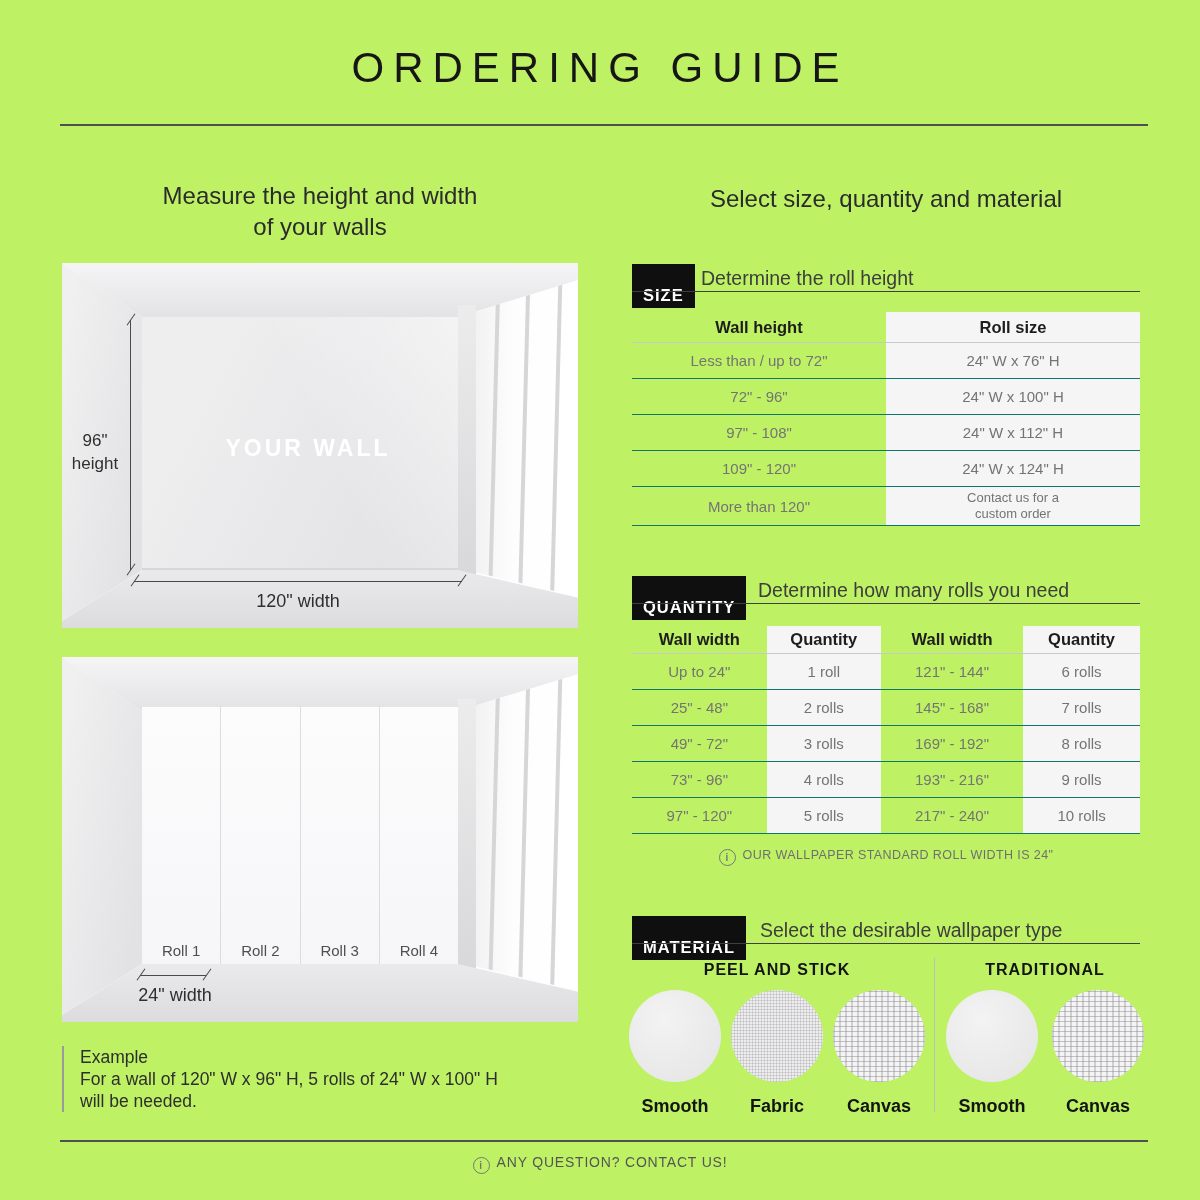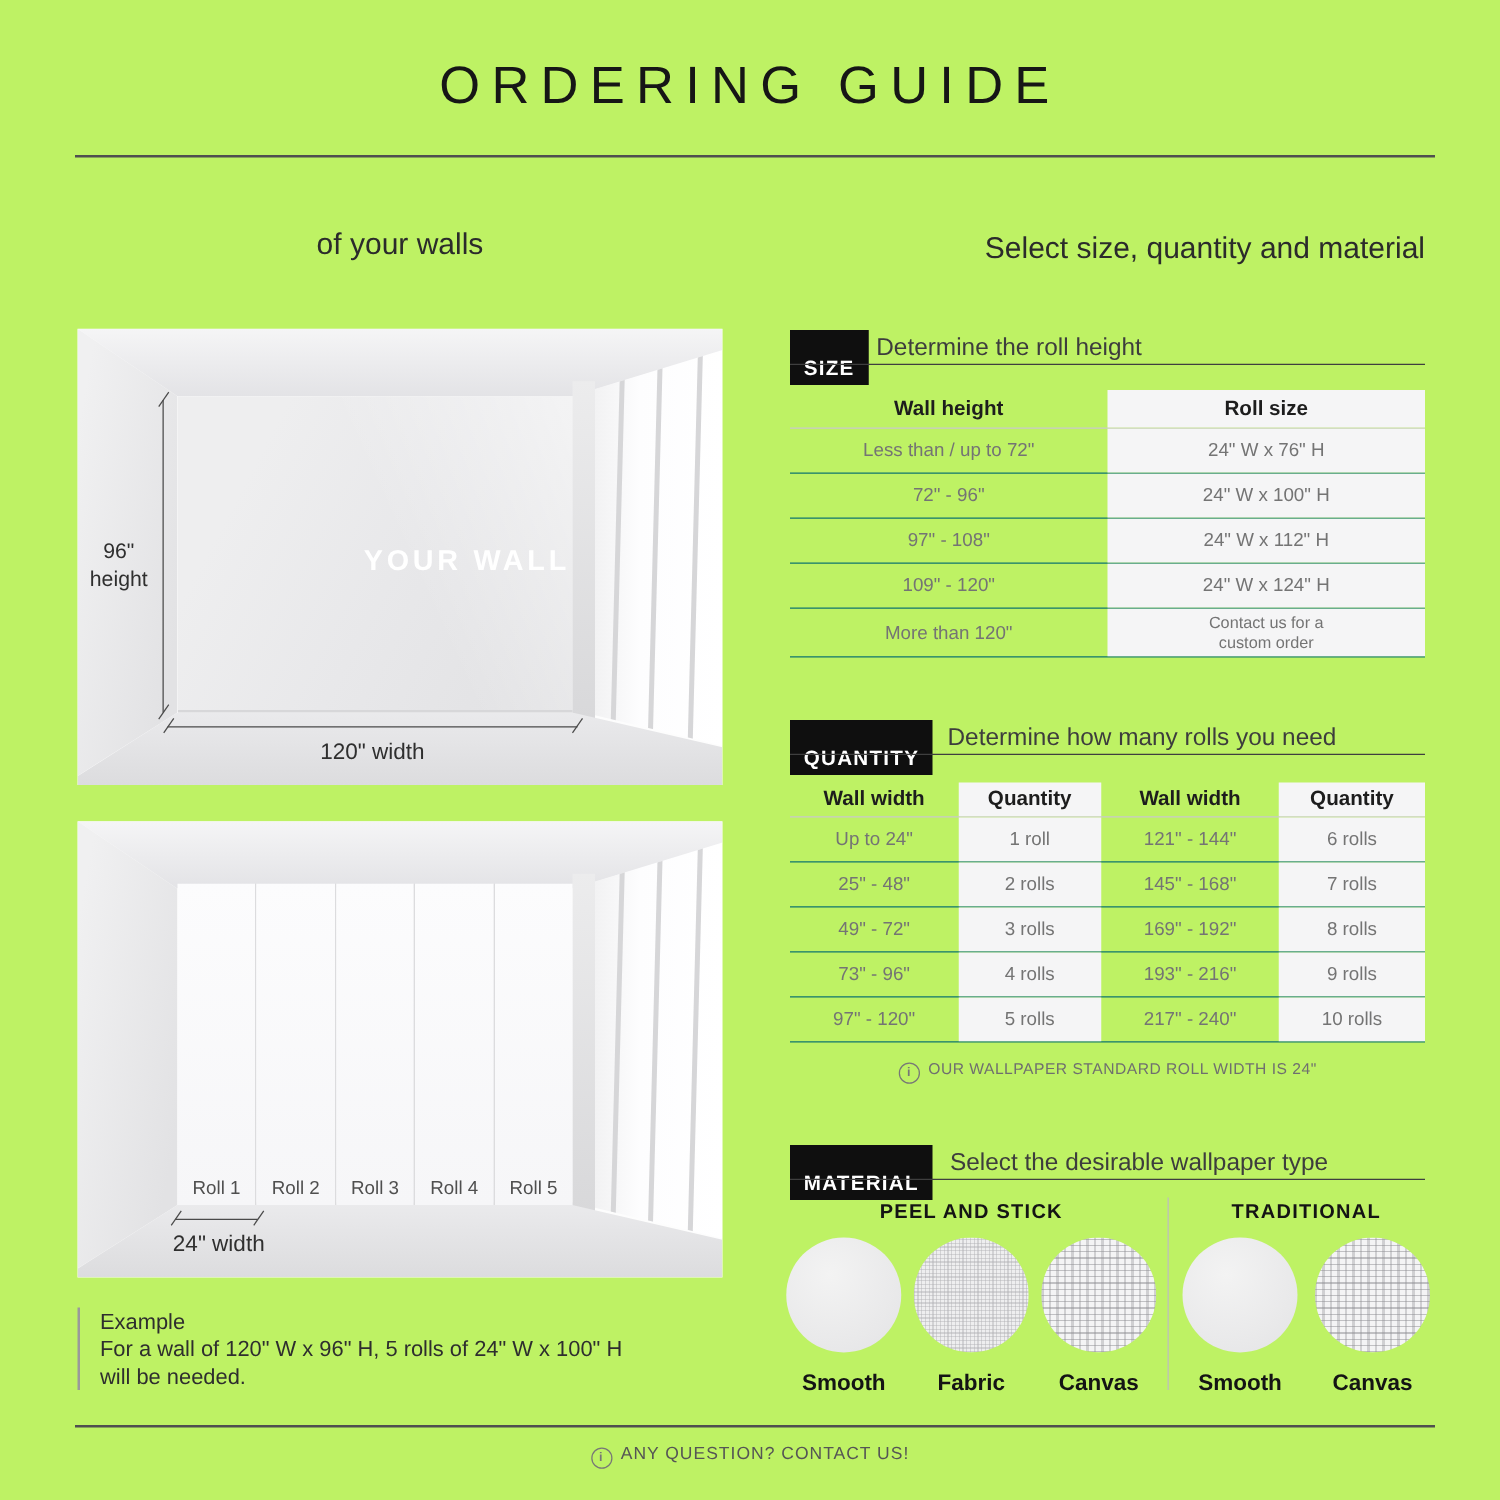--- a/index.html
+++ b/index.html
@@ -6,21 +6,21 @@
   .page{position:relative;width:1200px;height:1200px;background:#bef264;overflow:hidden;
         font-family:"Liberation Sans",sans-serif;color:#222;}
 
   
   .title{position:absolute;top:44px;left:0;width:100%;text-align:center;
          font-size:42px;font-weight:500;letter-spacing:9px;color:#161616;}
   .top-rule{position:absolute;top:124px;left:60px;width:1088px;border-top:2px solid #4f4f4f;}
 
   .left-heading{position:absolute;top:180px;left:62px;width:516px;text-align:center;
                 font-size:24px;line-height:31px;color:#2b2b2b;}
-  .right-heading{position:absolute;top:185px;left:632px;width:508px;text-align:right;
+  .right-heading{position:absolute;top:185px;left:632px;width:508px;text-align:center;
                  font-size:24px;color:#2b2b2b;}
 
   
   .room{position:absolute;left:62px;width:516px;height:365px;background:#fdfdfd;overflow:hidden;}
   #room1{top:263px;} #room2{top:657px;}
   .ceiling{position:absolute;left:0;top:0;width:100%;height:54px;
            background:linear-gradient(180deg,#f5f5f6,#e3e3e6);
            clip-path:polygon(0 0,100% 0,100% 33%,76.7% 100%,15.5% 100%);}
   .wall-left{position:absolute;left:0;top:0;width:80px;height:365px;
              background:linear-gradient(100deg,#f0f0f1 10%,#e2e2e4 85%);
@@ -41,21 +41,21 @@
          clip-path:polygon(15.5% 0,76.7% 0,100% 48%,100% 100%,0 100%,0 88%);}
 
   .vline{position:absolute;left:68px;top:57px;width:1px;height:250px;background:#4a4a4a;}
   .hline{position:absolute;height:1px;background:#4a4a4a;}
   .hline.room1w{left:72px;top:318px;width:328px;}
   .hline.room2w{left:78px;top:318px;width:66px;}
   .tick{position:absolute;width:14px;height:1px;background:#4a4a4a;transform:rotate(-55deg);}
 
   .h-label{position:absolute;left:2px;top:166px;width:62px;text-align:center;
            font-size:17px;line-height:23px;color:#2f2f2f;}
-  .wall-label{position:absolute;left:78px;top:172px;width:316px;text-align:right;
+  .wall-label{position:absolute;left:88px;top:172px;width:316px;text-align:center;
               font-size:23px;font-weight:700;letter-spacing:3px;color:#ffffff;}
   .w-label{position:absolute;left:72px;top:328px;width:328px;text-align:center;
            font-size:18px;color:#2f2f2f;}
   .w-label2{position:absolute;left:38px;top:328px;width:150px;text-align:center;
             font-size:18px;color:#2f2f2f;}
 
   .panels{position:absolute;left:80px;top:50px;width:316px;height:257px;display:flex;}
   .panel{flex:1;position:relative;background:linear-gradient(180deg,#fcfcfd,#f6f6f8);
          border-right:1px solid #dcdcde;}
   .panel:last-child{border-right:none;}
@@ -115,20 +115,21 @@
 </style>
 </head>
 <body>
 
 <div class="page">
 
   <div class="title">ORDERING GUIDE</div>
   <div class="top-rule"></div>
 
   <div class="left-heading">
+    <div>Measure the height and width</div>
     <div>of your walls</div>
   </div>
   <div class="right-heading">Select size, quantity and material</div>
 
   <div class="room" id="room1">
     <div class="ceiling"></div>
     <div class="wall-left"></div>
     <div class="wall-back"></div>
     <div class="pier"></div>
     <div class="window">
@@ -167,23 +168,20 @@
       </div>
       <div class="panel">
         <div class="panel-label">Roll 2</div>
       </div>
       <div class="panel">
         <div class="panel-label">Roll 3</div>
       </div>
       <div class="panel">
         <div class="panel-label">Roll 4</div>
       </div>
-      <div class="panel">
-        <div class="panel-label">Roll 5</div>
-      </div>
     </div>
     <div class="floor"></div>
     <div class="hline room2w"></div>
     <div class="tick" style="left:72px;top:317px;"></div>
     <div class="tick" style="left:138px;top:317px;"></div>
     <div class="w-label2">24" width</div>
   </div>
 
   <div class="example">
     <div>Example</div>

